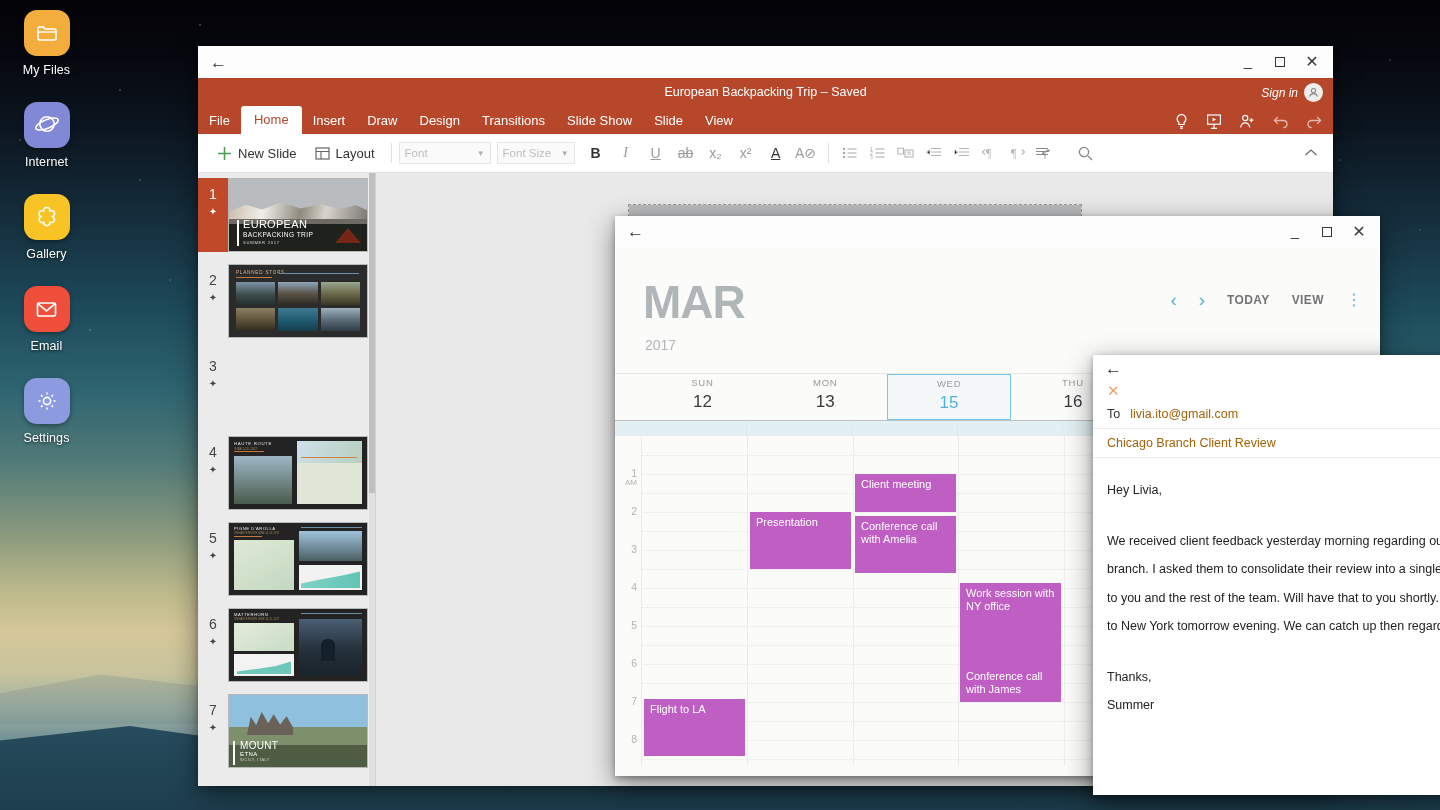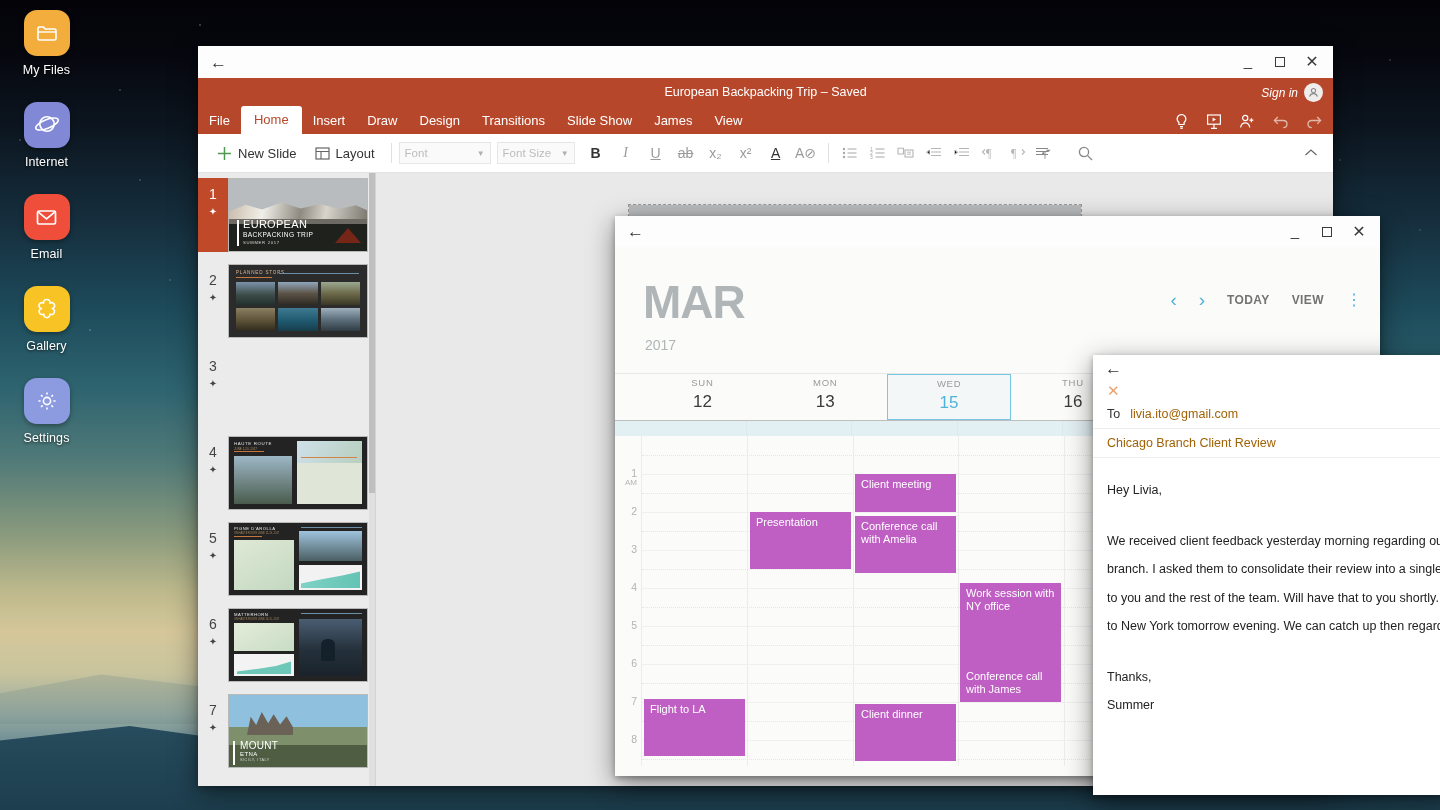--- a/index.html
+++ b/index.html
@@ -211,37 +211,37 @@
     <div class="launch-item">
       <div class="launch-ico" style="background:#8189d6">
         <svg width="28" height="28" viewBox="0 0 28 28">
             <circle cx="14" cy="13" r="7.2" fill="none" stroke="#fff" stroke-width="1.6"></circle>
             <ellipse cx="14" cy="13" rx="12" ry="4.3" fill="none" stroke="#fff" stroke-width="1.6" transform="rotate(-22 14 13)"></ellipse>
           </svg>
       </div>
       <div class="launch-label">Internet</div>
     </div>
     <div class="launch-item">
+      <div class="launch-ico" style="background:#f7c325">
+        <svg width="28" height="28" viewBox="0 0 28 28">
+            <g fill="none" stroke="#fff" stroke-width="1.6" stroke-linejoin="round">
+              <path d="M14 4.5c2.2 0 3.3 1.8 3 3.6 1.6-.9 3.6-.4 4.4 1.5.8 1.9-.4 3.5-2.2 4 1.8.6 2.8 2.3 2 4.1-.8 1.9-2.9 2.3-4.4 1.4.3 1.9-.8 3.6-3 3.6s-3.3-1.7-3-3.6c-1.5.9-3.6.5-4.4-1.4-.8-1.8.2-3.5 2-4.1-1.8-.5-3-2.1-2.2-4 .8-1.9 2.8-2.4 4.4-1.5-.3-1.8.8-3.6 3-3.6z"></path>
+            </g>
+          </svg>
+      </div>
+      <div class="launch-label">Gallery</div>
+    </div>
+    <div class="launch-item">
       <div class="launch-ico" style="background:#ef4e3a">
         <svg width="27" height="27" viewBox="0 0 27 27">
             <rect x="4.5" y="7" width="18" height="13" rx="1.6" fill="none" stroke="#fff" stroke-width="1.7"></rect>
             <path d="M5.4 8.2 13.5 15l8.1-6.8" fill="none" stroke="#fff" stroke-width="1.7"></path>
           </svg>
       </div>
       <div class="launch-label">Email</div>
-    </div>
-    <div class="launch-item">
-      <div class="launch-ico" style="background:#f7c325">
-        <svg width="28" height="28" viewBox="0 0 28 28">
-            <g fill="none" stroke="#fff" stroke-width="1.6" stroke-linejoin="round">
-              <path d="M14 4.5c2.2 0 3.3 1.8 3 3.6 1.6-.9 3.6-.4 4.4 1.5.8 1.9-.4 3.5-2.2 4 1.8.6 2.8 2.3 2 4.1-.8 1.9-2.9 2.3-4.4 1.4.3 1.9-.8 3.6-3 3.6s-3.3-1.7-3-3.6c-1.5.9-3.6.5-4.4-1.4-.8-1.8.2-3.5 2-4.1-1.8-.5-3-2.1-2.2-4 .8-1.9 2.8-2.4 4.4-1.5-.3-1.8.8-3.6 3-3.6z"></path>
-            </g>
-          </svg>
-      </div>
-      <div class="launch-label">Gallery</div>
     </div>
     <div class="launch-item">
       <div class="launch-ico" style="background:#8c9ae0">
         <svg width="28" height="28" viewBox="0 0 28 28">
             <g fill="none" stroke="#fff" stroke-width="1.6">
               <circle cx="14" cy="14" r="3.6"></circle>
               <path d="M14 5.4v2.2M14 20.4v2.2M5.4 14h2.2M20.4 14h2.2M8 8l1.6 1.6M18.4 18.4 20 20M20 8l-1.6 1.6M9.6 18.4 8 20"></path>
             </g>
           </svg>
       </div>
@@ -274,21 +274,21 @@
       </div>
 
       <div class="tabs">
         <div class="tab">File</div>
         <div class="tab active">Home</div>
         <div class="tab">Insert</div>
         <div class="tab">Draw</div>
         <div class="tab">Design</div>
         <div class="tab">Transitions</div>
         <div class="tab">Slide Show</div>
-        <div class="tab">James</div>
+        <div class="tab">Slide</div>
         <div class="tab">View</div>
       </div>
 
       <div class="ppt-rt-icons">
         <span>
           <svg width="15" height="17" viewBox="0 0 15 17">
               <path d="M7.5 1.5a4.4 4.4 0 0 0-2.6 7.9v2.1h5.2V9.4A4.4 4.4 0 0 0 7.5 1.5z" fill="none" stroke="#fff" stroke-width="1.2"></path>
               <path d="M6 13.6h3M6.4 15.3h2.2" stroke="#fff" stroke-width="1.2"></path>
             </svg>
         </span>
@@ -687,22 +687,20 @@
         <div class="ev" style="left:213px;top:80px;width:101px;height:57px;">
           <span>Conference call with Amelia</span></div>
         <div class="ev" style="left:318px;top:118px;width:101px;height:110px;margin-top:29px;">
           <span>Work session with NY office</span></div>
         <div class="ev" style="left:529px;top:76px;width:101px;height:57px;">
           <span>Client meeting</span></div>
         <div class="ev" style="left:318px;top:230px;width:101px;height:36px;">
           <span>Conference call with James</span></div>
         <div class="ev" style="left:2px;top:263px;width:101px;height:57px;">
           <span>Flight to LA</span></div>
-        <div class="ev" style="left:213px;top:268px;width:101px;height:57px;">
-          <span>Client dinner</span></div>
       </div>
     </div>
   </div>
 
   <div class="win" id="mail">
     <div class="mail-tb">
       <span class="back-arrow">←</span>
     </div>
     <div>
       <span class="mail-close">✕</span>

